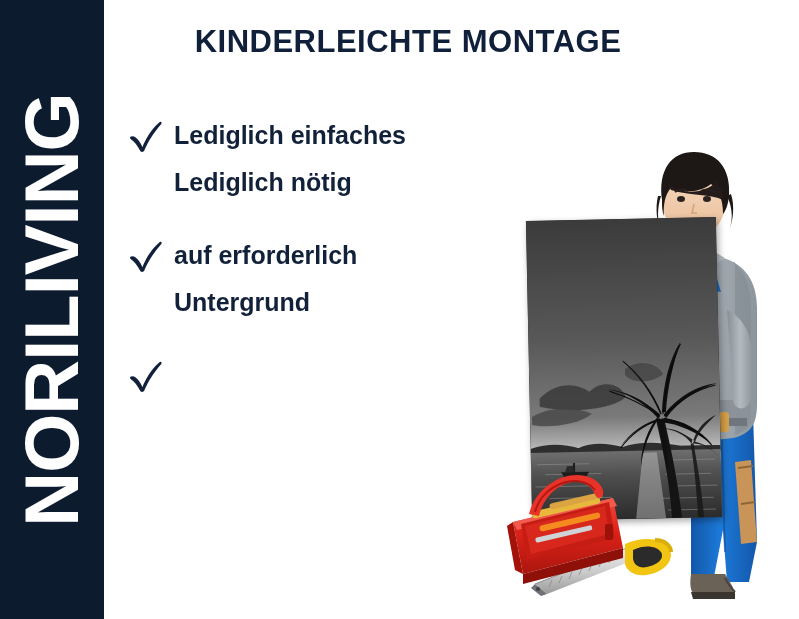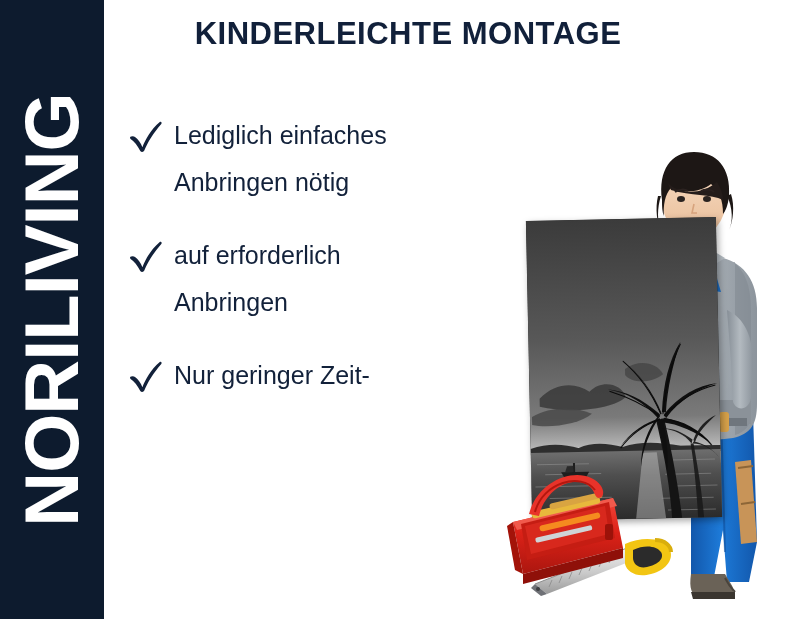--- a/index.html
+++ b/index.html
@@ -36,21 +36,21 @@
     font-family:"Liberation Sans", sans-serif;
     font-weight:bold;
     font-size:76px;
     letter-spacing:-1px;
     line-height:1;
   }
 
   
   .headline{
     position:absolute;
-    left:128px;top:16px;
+    left:128px;top:24px;
     width:560px;
     text-align:center;
     color:#11203a;
     font-family:"Liberation Sans", sans-serif;
     font-weight:bold;
     font-size:31px;
     letter-spacing:0.5px;
     line-height:1.15;
   }
 
@@ -68,21 +68,21 @@
   .benefit:last-child{margin-bottom:0;}
   .check-icon{
     position:absolute;
     left:2px;top:4px;
     width:40px;height:40px;
   }
   .check-icon svg{display:block;width:40px;height:40px;}
   .benefit-line{
     color:#12213a;
     font-family:"Liberation Sans", sans-serif;
-    font-weight:normal;
+    font-weight:bold;
     font-size:25px;
     line-height:47px;
     white-space:nowrap;
   }
 
   
   .photo{
     position:absolute;
     left:495px;top:112px;
     width:304px;height:507px;
@@ -131,50 +131,49 @@
         <svg viewBox="0 0 40 40" xmlns="http://www.w3.org/2000/svg">
           <path d="M4 21 C7 19 10 21 13 25 C14.5 27 15.6 29 16.4 31.2
                    C19.5 23 25 13.5 33.5 6.2
                    C34.8 5.1 36.4 6.6 35.3 7.9
                    C27.6 16.6 21.6 26.2 18.3 34.6
                    C17.6 36.3 15.2 36.5 14.3 34.9
                    C11.5 29.8 8.2 25.4 4.3 22.8 Z" fill="#12213a"></path>
         </svg>
       </span>
       <div class="benefit-line">Lediglich einfaches</div>
-      <div class="benefit-line">Anbringen nötig</div>
+      <div class="benefit-line">Lediglich nötig</div>
     </div>
 
     <div class="benefit">
       <span class="check-icon">
         <svg viewBox="0 0 40 40" xmlns="http://www.w3.org/2000/svg">
           <path d="M4 21 C7 19 10 21 13 25 C14.5 27 15.6 29 16.4 31.2
                    C19.5 23 25 13.5 33.5 6.2
                    C34.8 5.1 36.4 6.6 35.3 7.9
                    C27.6 16.6 21.6 26.2 18.3 34.6
                    C17.6 36.3 15.2 36.5 14.3 34.9
                    C11.5 29.8 8.2 25.4 4.3 22.8 Z" fill="#12213a"></path>
         </svg>
       </span>
       <div class="benefit-line">auf erforderlich</div>
-      <div class="benefit-line">Anbringen</div>
+      <div class="benefit-line">Untergrund</div>
     </div>
 
     <div class="benefit">
       <span class="check-icon">
         <svg viewBox="0 0 40 40" xmlns="http://www.w3.org/2000/svg">
           <path d="M4 21 C7 19 10 21 13 25 C14.5 27 15.6 29 16.4 31.2
                    C19.5 23 25 13.5 33.5 6.2
                    C34.8 5.1 36.4 6.6 35.3 7.9
                    C27.6 16.6 21.6 26.2 18.3 34.6
                    C17.6 36.3 15.2 36.5 14.3 34.9
                    C11.5 29.8 8.2 25.4 4.3 22.8 Z" fill="#12213a"></path>
         </svg>
       </span>
-      <div class="benefit-line">Nur geringer Zeit-</div>
     </div>
 
   </div>
 
   <div class="photo">
 
     <svg class="worker" viewBox="0 0 304 507" xmlns="http://www.w3.org/2000/svg">
       <defs>
         <linearGradient id="denim" x1="0" y1="0" x2="1" y2="0">
           <stop offset="0%" stop-color="#1257ab"></stop>

